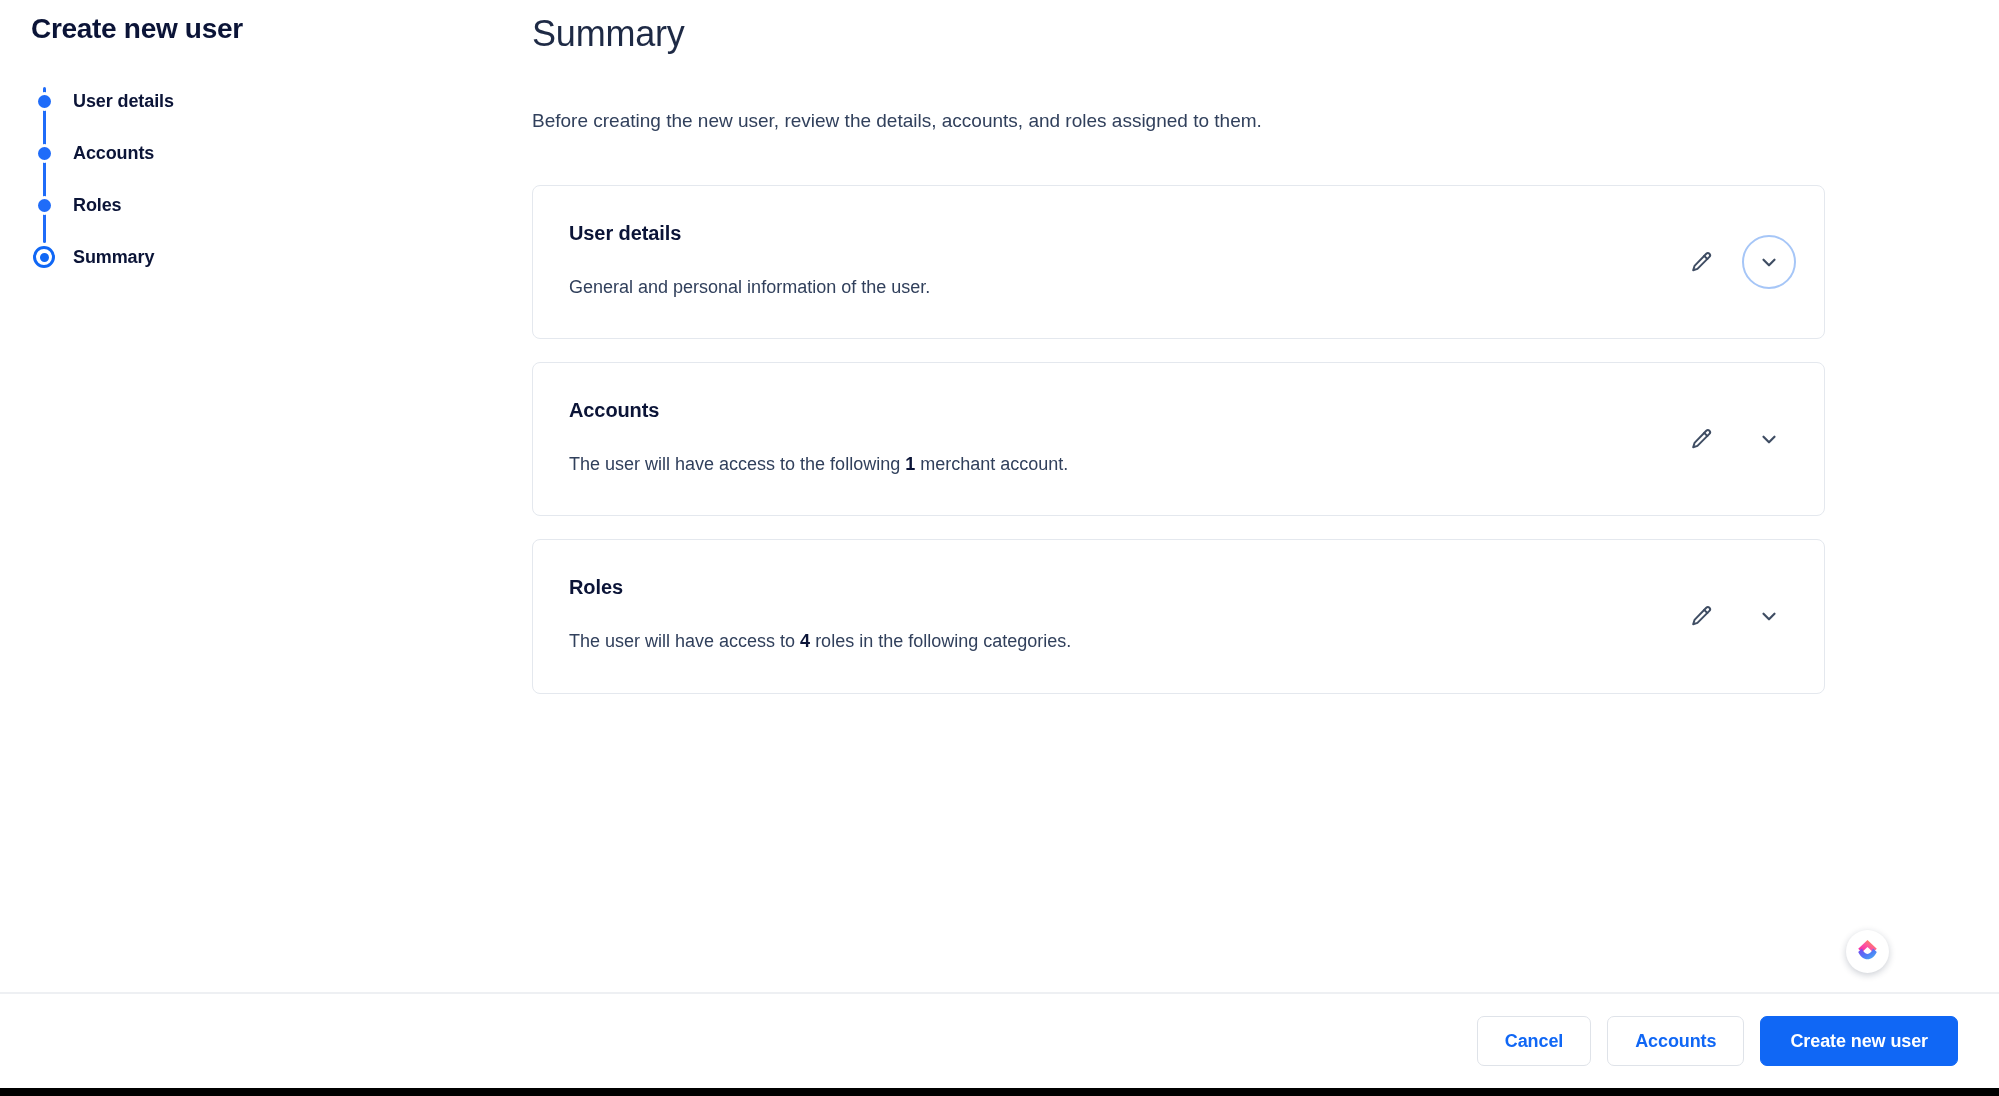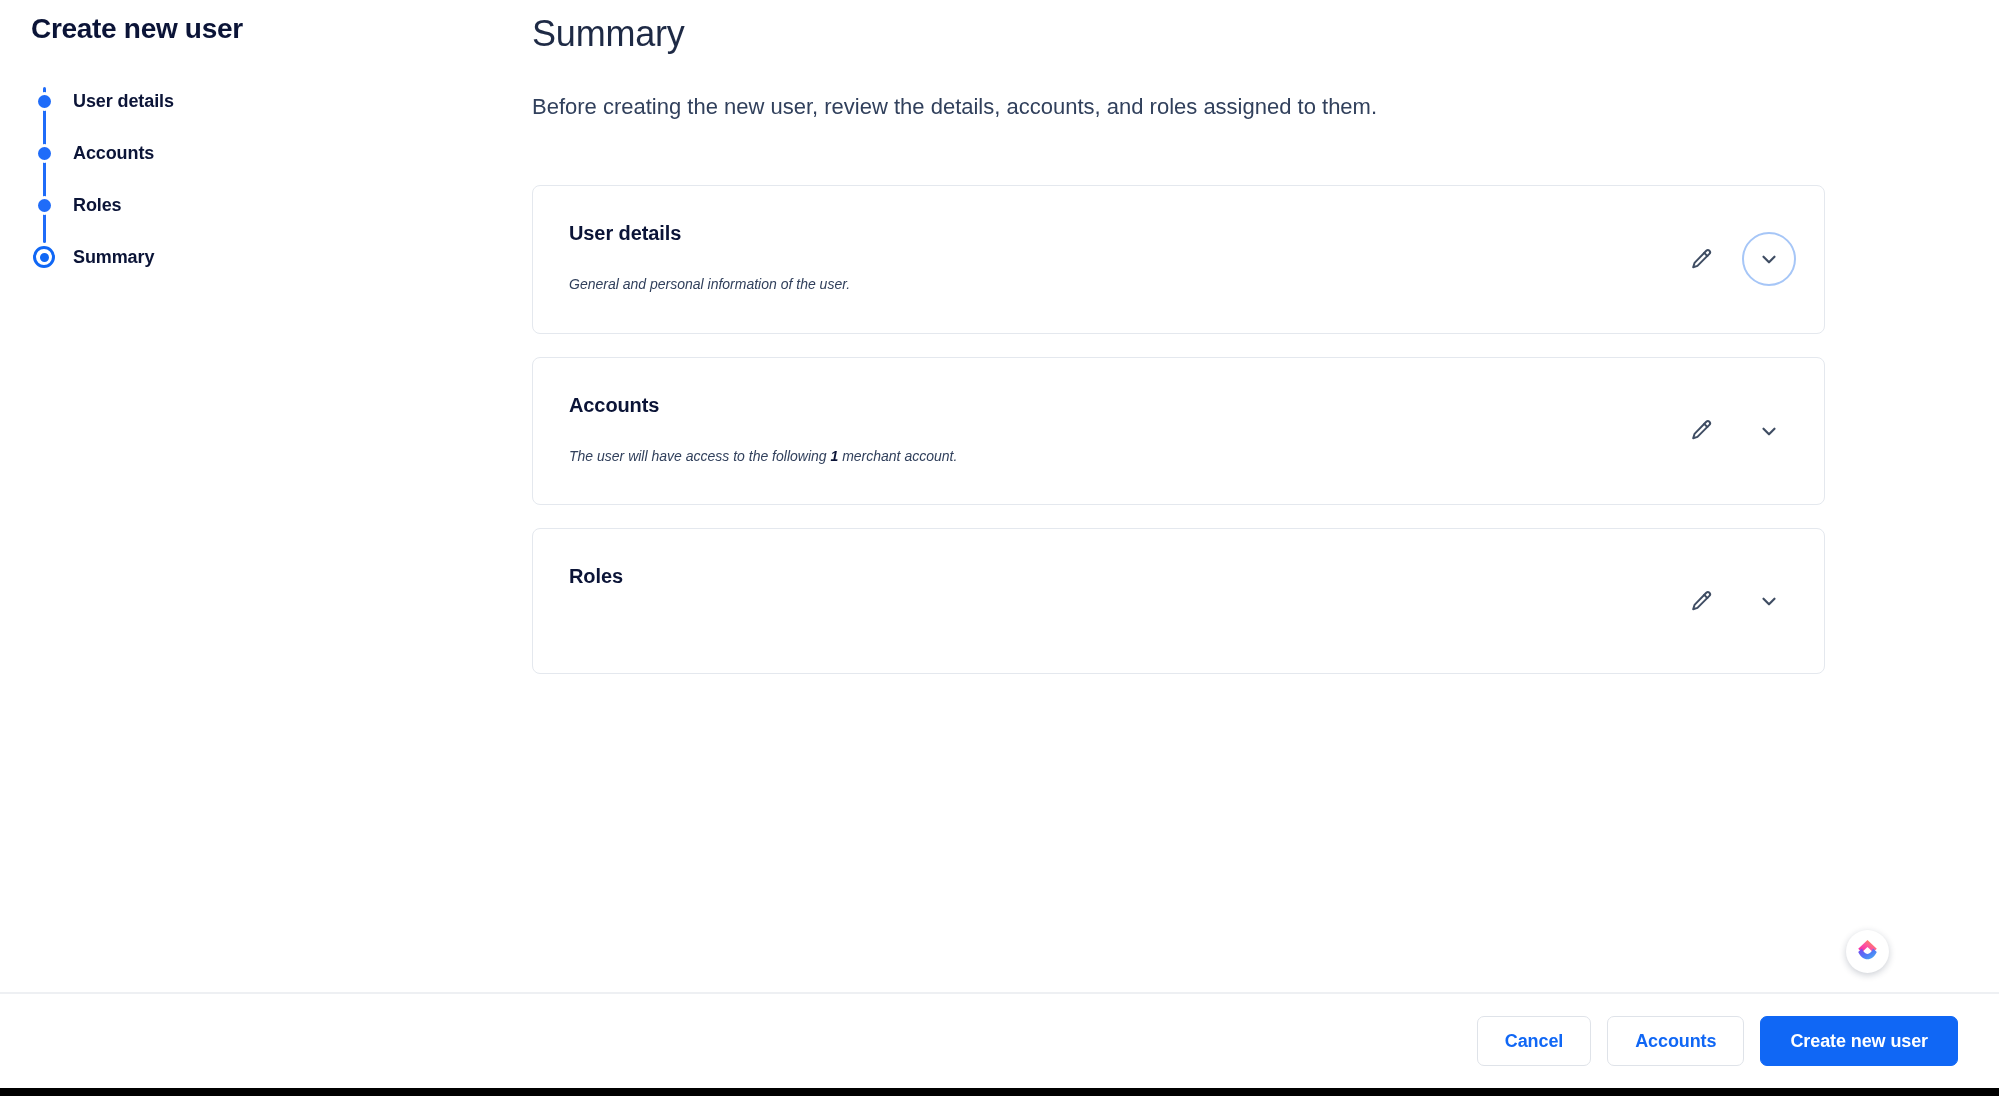--- a/index.html
+++ b/index.html
@@ -138,22 +138,22 @@
     font-size: 36px;
     font-weight: normal;
     color: #1e2a45;
     letter-spacing: -0.2px;
     white-space: nowrap;
   }
 
   #page-subtitle {
     position: absolute;
     left: 2px;
-    top: 94px;
-    font-size: 22px;
+    top: 110px;
+    font-size: 19px;
     color: #31405c;
     white-space: nowrap;
   }
 
   #cards {
     position: absolute;
     left: 2px;
     top: 185px;
     width: 1293px;
   }
@@ -170,24 +170,23 @@
 
   .card-heading {
     font-size: 20px;
     font-weight: bold;
     color: #0b1437;
     letter-spacing: -0.1px;
     margin-bottom: 30px;
   }
 
   .card-desc {
-    font-size: 14px;
+    font-size: 18px;
     color: #31405c;
     line-height: 1.4;
-    font-style: italic;
   }
   .card-desc b { font-weight: bold; color: #0b1437; }
 
   .card-actions {
     position: absolute;
     right: 28px;
     top: 50%;
     transform: translateY(-50%);
     display: flex;
     align-items: center;
@@ -379,20 +378,21 @@
               <svg width="22" height="22" viewBox="0 0 24 24" fill="none" stroke="currentColor" stroke-width="2.4" stroke-linecap="round" stroke-linejoin="round">
                 <polyline points="6 9.5 12 15.5 18 9.5"></polyline>
               </svg>
             </span>
           </button>
         </div>
       </section>
 
       <section class="summary-card">
         <div class="card-heading">Roles</div>
+        <div class="card-desc"><span>The user will have access to </span><b>4</b><span> roles in the following categories.</span></div>
 
         <div class="card-actions">
           <button class="icon-btn" aria-label="Edit" title="Edit">
             <span>
               <svg width="25" height="25" viewBox="0 0 24 24" fill="none" stroke="currentColor" stroke-width="1.9" stroke-linecap="round" stroke-linejoin="round">
                 <path d="M16.6 3.6a2.1 2.1 0 0 1 3 3L8.1 18.1 4 19.4l1.3-4.1L16.6 3.6z"></path>
                 <path d="M14.6 5.6l3 3"></path>
               </svg>
             </span>
           </button>

